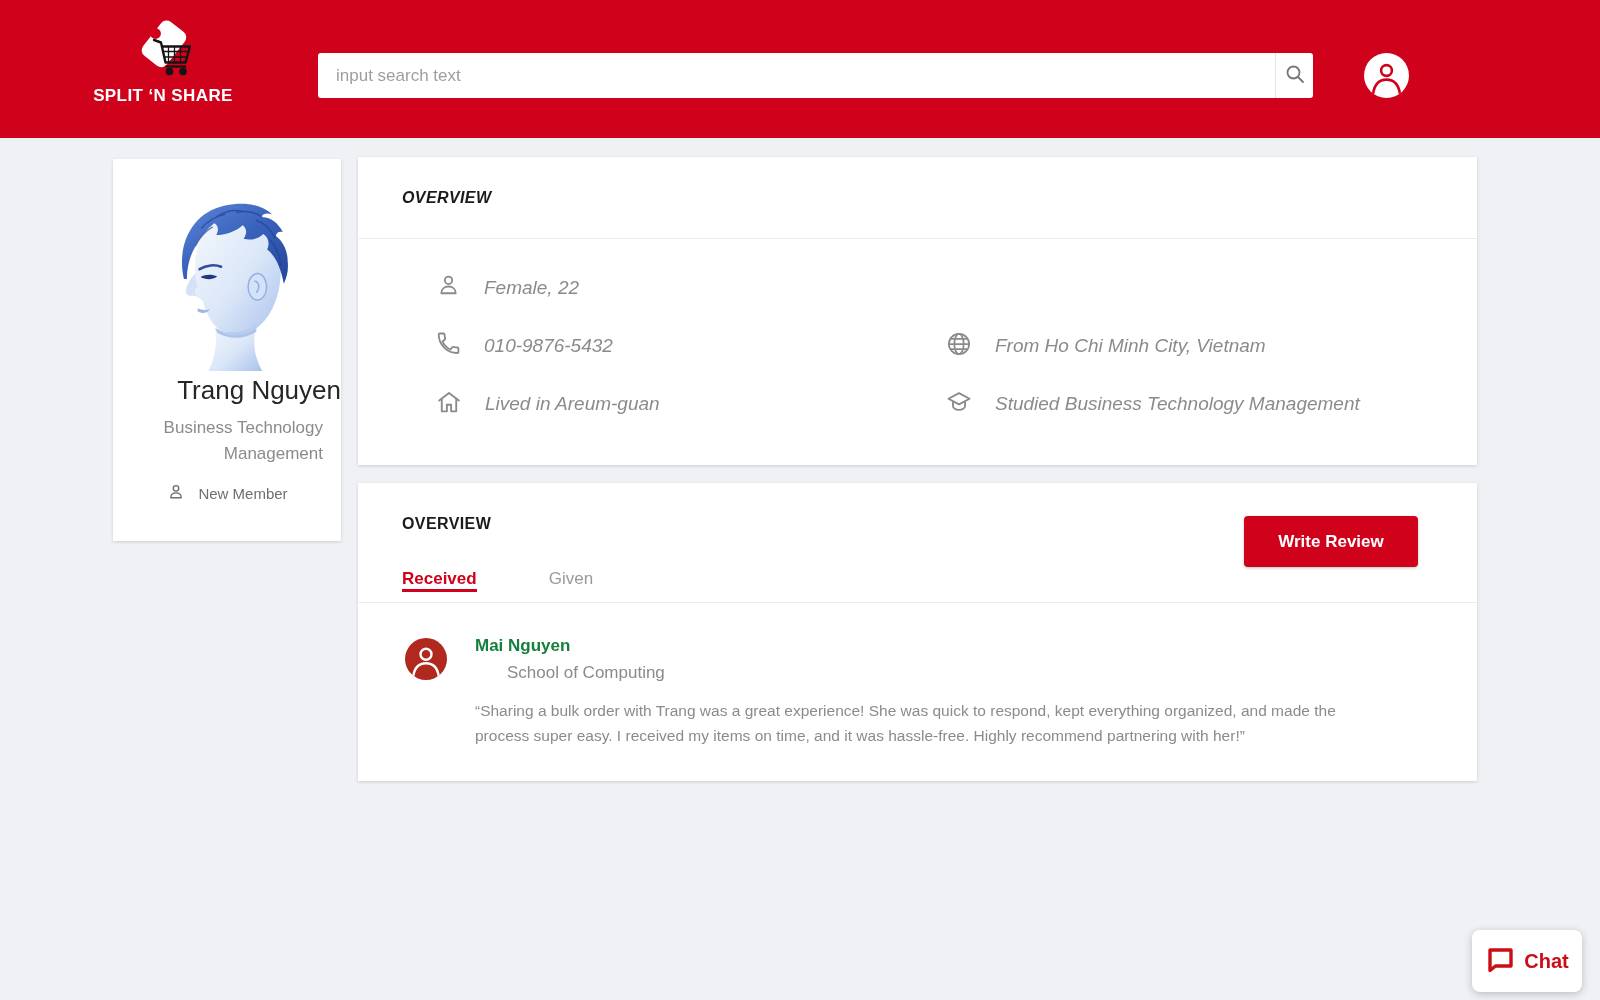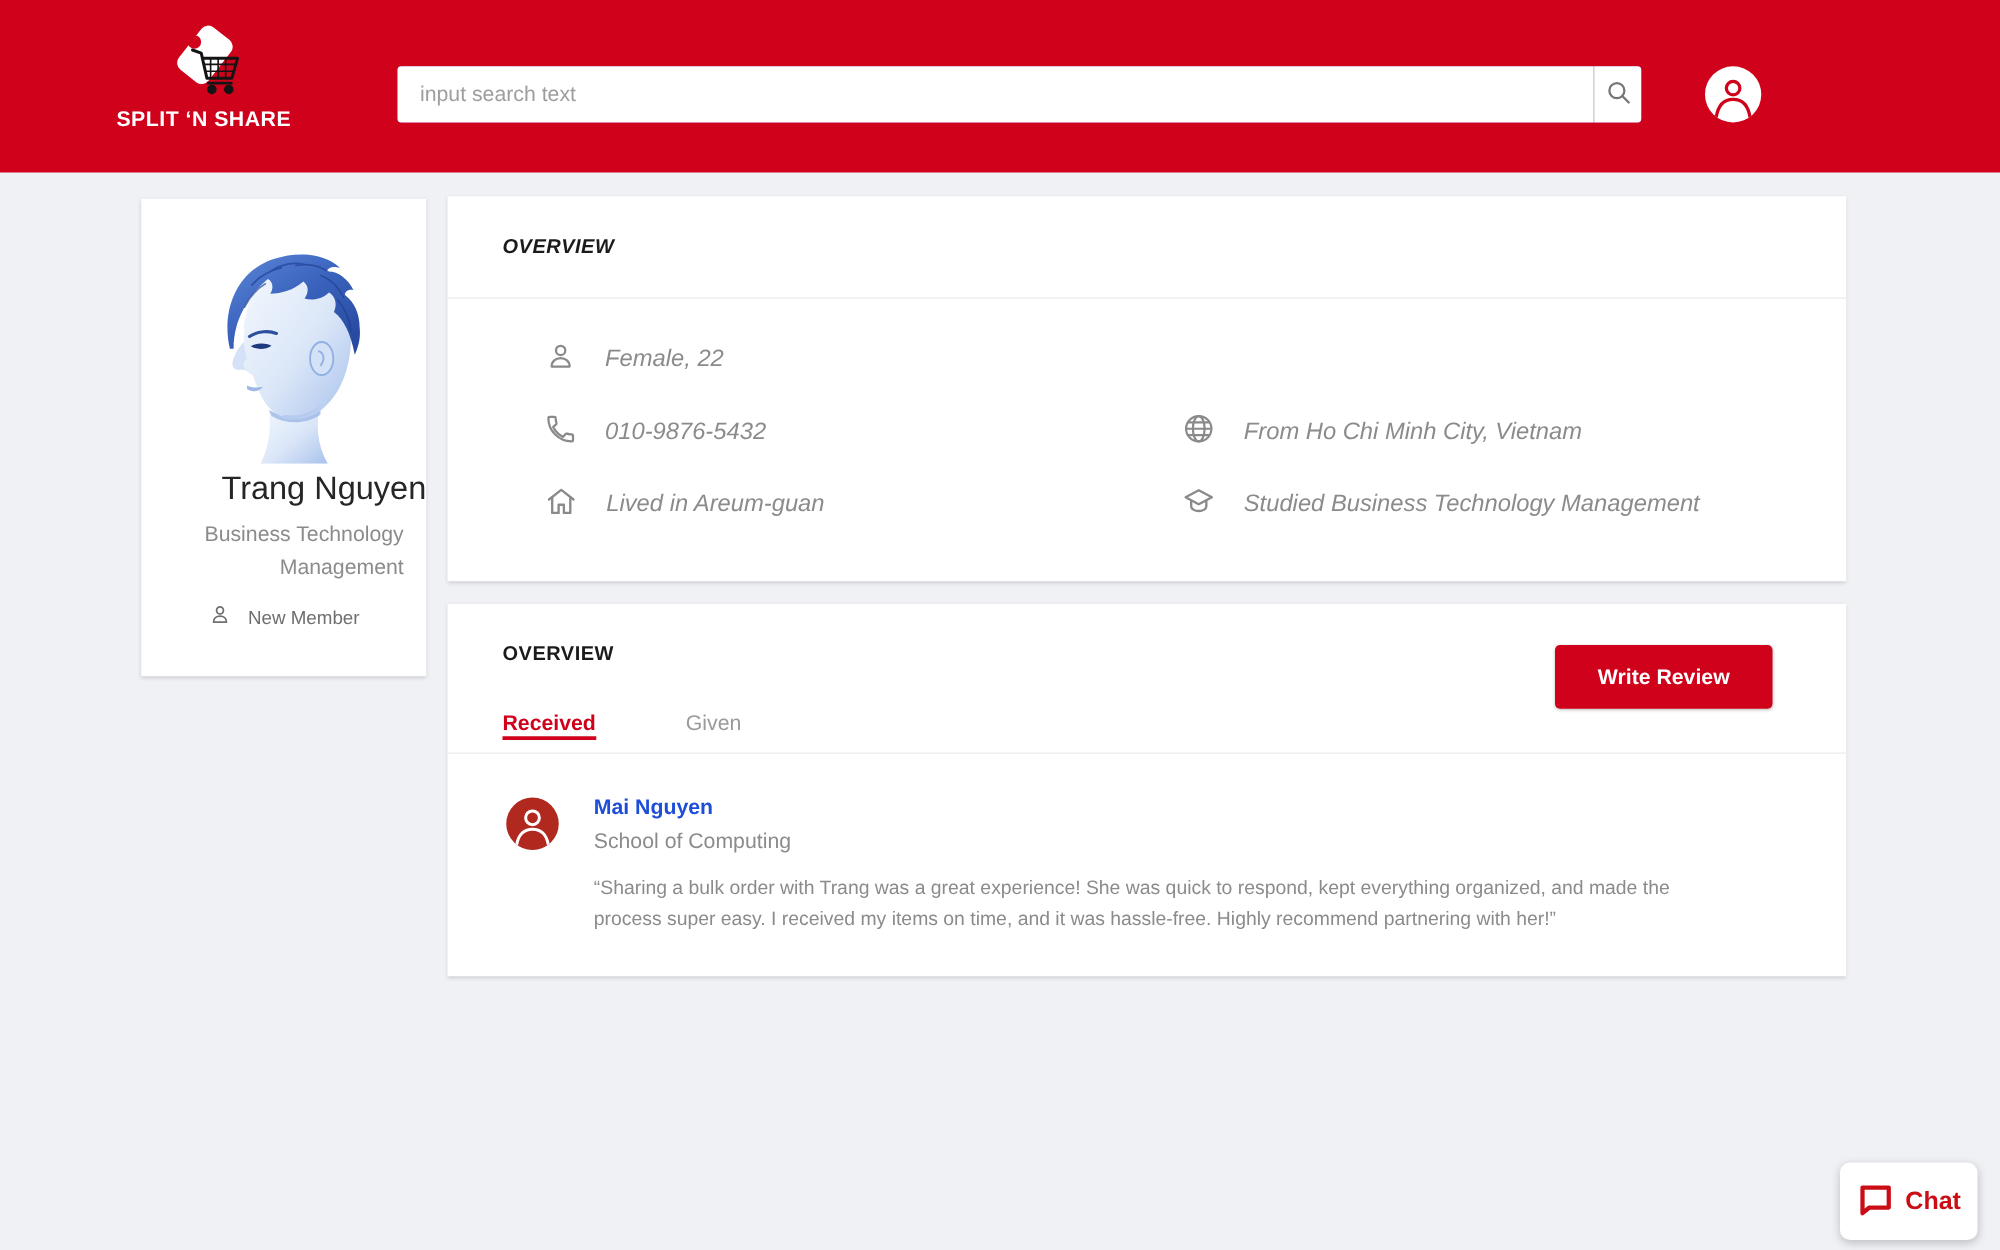--- a/index.html
+++ b/index.html
@@ -5,21 +5,21 @@
   * { margin:0; padding:0; box-sizing:border-box; }
   html,body { width:1600px; height:1000px; }
   body { font-family:"Liberation Sans", sans-serif; background:#f0f1f5; position:relative; overflow:hidden; }
 
   
   .header { position:absolute; top:0; left:0; width:1600px; height:138px; background:#d0021b; }
   .brand { position:absolute; left:88px; top:20px; width:150px; text-align:center; cursor:pointer; }
   .brand svg { display:block; margin:0 auto; }
   .brand-text { color:#fff; font-weight:700; font-size:17px; letter-spacing:.4px; margin-top:2px; white-space:nowrap; }
 
-  .search-wrap { position:absolute; left:318px; top:53px; width:995px; height:45px; background:#a21caf; border-radius:3px; display:flex; }
+  .search-wrap { position:absolute; left:318px; top:53px; width:995px; height:45px; background:#4c1d95; border-radius:13px; display:flex; }
   .search-input { flex:1; border:none; outline:none; padding:0 18px; font-size:17px; color:#333; border-radius:3px 0 0 3px; }
   .search-input::placeholder { color:#9e9e9e; }
   .search-btn { width:38px; border:none; background:#fff; border-left:1px solid #e3e3e3; border-radius:0 3px 3px 0; cursor:pointer; display:flex; align-items:center; justify-content:center; }
 
   .header-avatar { position:absolute; left:1364px; top:53px; width:45px; height:45px; background:#fff; border-radius:50%; overflow:hidden; cursor:pointer; }
 
   
   .card { position:absolute; background:#fff; box-shadow:0 1px 3px rgba(60,64,70,.2); }
 
   
@@ -40,22 +40,22 @@
   
   .reviews-card { left:358px; top:483px; width:1119px; height:298px; }
   .write-btn { position:absolute; right:59px; top:33px; width:174px; height:51px; background:#d0021b; color:#fff; font-weight:700; font-size:17px; border:none; border-radius:4px; cursor:pointer; box-shadow:0 1px 3px rgba(0,0,0,.25); font-family:"Liberation Sans", sans-serif; }
   .tabs { position:absolute; left:44px; top:86px; display:flex; gap:72px; }
   .tab { font-size:17px; line-height:20px; cursor:pointer; border-bottom:3px solid transparent; }
   .tab.active { color:#d0021b; font-weight:700; border-bottom-color:#d0021b; }
   .tab.inactive { color:#9a9a9a; }
   .tabs-divider { position:absolute; left:0; top:119px; width:100%; border-top:1px solid #ececec; }
   .review-item { position:absolute; left:47px; top:153px; right:60px; }
   .review-avatar { position:absolute; left:0; top:2px; width:42px; height:42px; border-radius:50%; background:#b0281e; overflow:hidden; cursor:pointer; }
-  .review-name { margin-left:70px; font-size:17px; font-weight:700; color:#1d4ed8; line-height:20px; }
-  .review-sub { margin-left:70px; font-size:17px; color:#8b8b8b; margin-top:7px; line-height:20px; }
+  .review-name { margin-left:70px; font-size:17px; font-weight:700; color:#15803d; line-height:20px; }
+  .review-sub { margin-left:102px; font-size:17px; color:#8b8b8b; margin-top:7px; line-height:20px; }
   .review-quote { margin-left:70px; margin-top:15px; font-size:15.5px; color:#8b8b8b; line-height:25px; max-width:900px; }
 
   
   .chat-btn { position:absolute; left:1472px; top:930px; width:110px; height:62px; background:#fff; border:none; border-radius:8px; box-shadow:0 2px 8px rgba(0,0,0,.22); display:flex; align-items:center; justify-content:center; gap:9px; cursor:pointer; }
   .chat-label { color:#cb0e16; font-weight:700; font-size:20px; font-family:"Liberation Sans", sans-serif; }
 </style>
 </head>
 <body>
 
 <div class="header">

